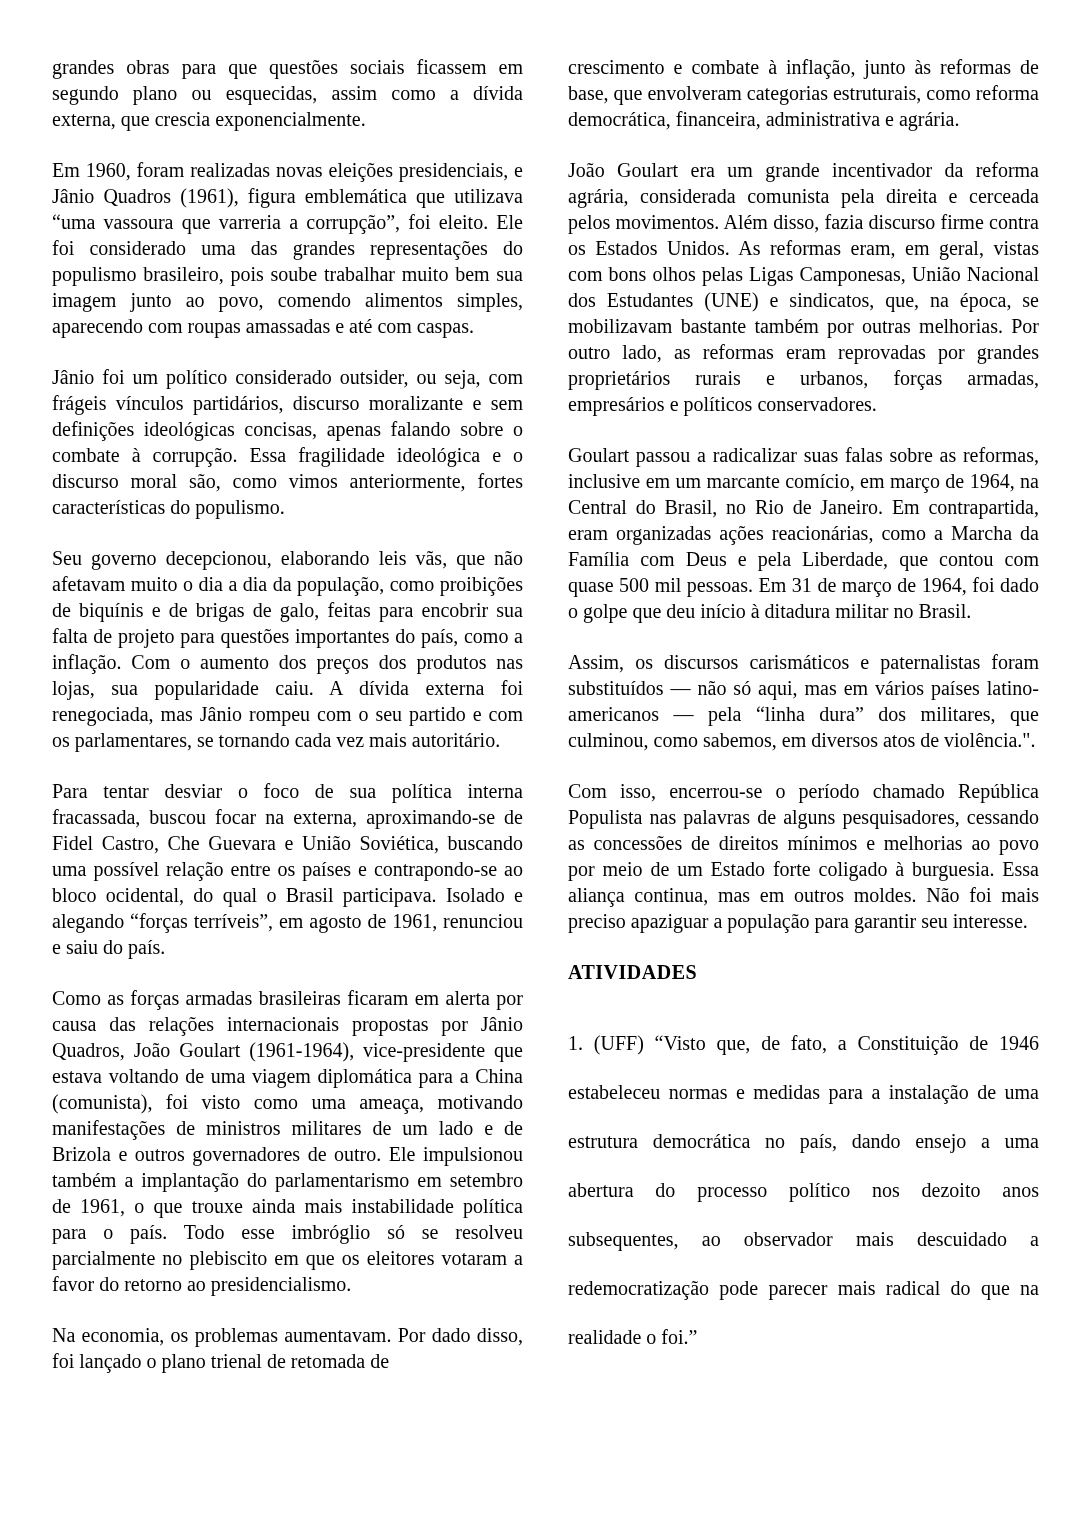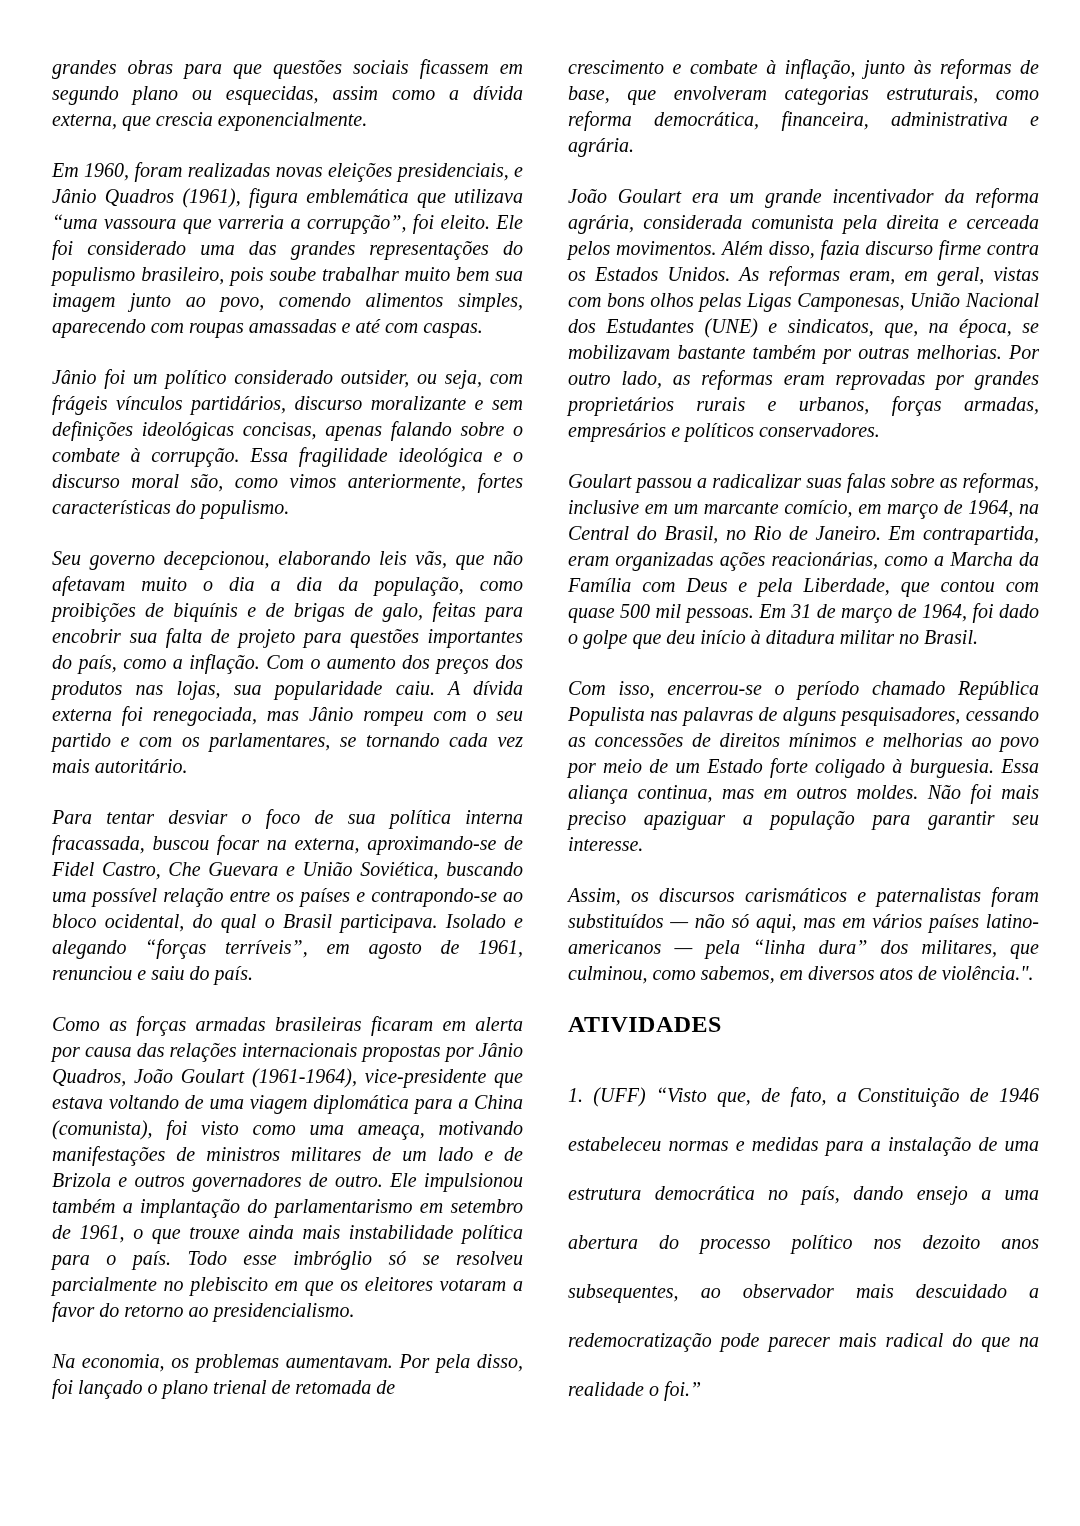--- a/index.html
+++ b/index.html
@@ -25,28 +25,27 @@
   .col {
     width: 471px;
     flex: 0 0 471px;
   }
   .col p {
     margin: 0 0 25px 0;
     font-size: 20px;
     line-height: 26px;
     text-align: justify;
     text-justify: inter-word;
-    font-style: italic;
   }
   .col p:last-child {
     margin-bottom: 0;
   }
   h2.activities-heading {
     margin: 16px 0 34px 0;
-    font-size: 24px;
+    font-size: 20px;
     line-height: 26px;
     font-weight: bold;
     letter-spacing: 0.5px;
   }
   .col p.activity {
     line-height: 2.45;
     margin-bottom: 0;
   }
 </style>
 </head>
@@ -54,26 +53,26 @@
 
 <div class="page">
 
   <div class="col">
     <p>grandes obras para que questões sociais ficassem em segundo plano ou esquecidas, assim como a dívida externa, que crescia exponencialmente.</p>
     <p>Em 1960, foram realizadas novas eleições presidenciais, e Jânio Quadros (1961), figura emblemática que utilizava “uma vassoura que varreria a corrupção”, foi eleito. Ele foi considerado uma das grandes representações do populismo brasileiro, pois soube trabalhar muito bem sua imagem junto ao povo, comendo alimentos simples, aparecendo com roupas amassadas e até com caspas.</p>
     <p>Jânio foi um político considerado outsider, ou seja, com frágeis vínculos partidários, discurso moralizante e sem definições ideológicas concisas, apenas falando sobre o combate à corrupção. Essa fragilidade ideológica e o discurso moral são, como vimos anteriormente, fortes características do populismo.</p>
     <p>Seu governo decepcionou, elaborando leis vãs, que não afetavam muito o dia a dia da população, como proibições de biquínis e de brigas de galo, feitas para encobrir sua falta de projeto para questões importantes do país, como a inflação. Com o aumento dos preços dos produtos nas lojas, sua popularidade caiu. A dívida externa foi renegociada, mas Jânio rompeu com o seu partido e com os parlamentares, se tornando cada vez mais autoritário.</p>
     <p>Para tentar desviar o foco de sua política interna fracassada, buscou focar na externa, aproximando-se de Fidel Castro, Che Guevara e União Soviética, buscando uma possível relação entre os países e contrapondo-se ao bloco ocidental, do qual o Brasil participava. Isolado e alegando “forças terríveis”, em agosto de 1961, renunciou e saiu do país.</p>
     <p>Como as forças armadas brasileiras ficaram em alerta por causa das relações internacionais propostas por Jânio Quadros, João Goulart (1961-1964), vice-presidente que estava voltando de uma viagem diplomática para a China (comunista), foi visto como uma ameaça, motivando manifestações de ministros militares de um lado e de Brizola e outros governadores de outro. Ele impulsionou também a implantação do parlamentarismo em setembro de 1961, o que trouxe ainda mais instabilidade política para o país. Todo esse imbróglio só se resolveu parcialmente no plebiscito em que os eleitores votaram a favor do retorno ao presidencialismo.</p>
-    <p>Na economia, os problemas aumentavam. Por pela disso, foi lançado o plano trienal de retomada de</p>
+    <p>Na economia, os problemas aumentavam. Por dado disso, foi lançado o plano trienal de retomada de</p>
   </div>
 
   <div class="col">
     <p>crescimento e combate à inflação, junto às reformas de base, que envolveram categorias estruturais, como reforma democrática, financeira, administrativa e agrária.</p>
     <p>João Goulart era um grande incentivador da reforma agrária, considerada comunista pela direita e cerceada pelos movimentos. Além disso, fazia discurso firme contra os Estados Unidos. As reformas eram, em geral, vistas com bons olhos pelas Ligas Camponesas, União Nacional dos Estudantes (UNE) e sindicatos, que, na época, se mobilizavam bastante também por outras melhorias. Por outro lado, as reformas eram reprovadas por grandes proprietários rurais e urbanos, forças armadas, empresários e políticos conservadores.</p>
     <p>Goulart passou a radicalizar suas falas sobre as reformas, inclusive em um marcante comício, em março de 1964, na Central do Brasil, no Rio de Janeiro. Em contrapartida, eram organizadas ações reacionárias, como a Marcha da Família com Deus e pela Liberdade, que contou com quase 500 mil pessoas. Em 31 de março de 1964, foi dado o golpe que deu início à ditadura militar no Brasil.</p>
+    <p>Assim, os discursos carismáticos e paternalistas foram substituídos — não só aqui, mas em vários países latino-americanos — pela “linha dura” dos militares, que culminou, como sabemos, em diversos atos de violência.".</p>
     <p>Com isso, encerrou-se o período chamado República Populista nas palavras de alguns pesquisadores, cessando as concessões de direitos mínimos e melhorias ao povo por meio de um Estado forte coligado à burguesia. Essa aliança continua, mas em outros moldes. Não foi mais preciso apaziguar a população para garantir seu interesse.</p>
-    <p>Assim, os discursos carismáticos e paternalistas foram substituídos — não só aqui, mas em vários países latino-americanos — pela “linha dura” dos militares, que culminou, como sabemos, em diversos atos de violência.".</p>
     <h2 class="activities-heading">ATIVIDADES</h2>
     <p class="activity">1. (UFF) “Visto que, de fato, a Constituição de 1946 estabeleceu normas e medidas para a instalação de uma estrutura democrática no país, dando ensejo a uma abertura do processo político nos dezoito anos subsequentes, ao observador mais descuidado a redemocratização pode parecer mais radical do que na realidade o foi.”</p>
   </div>
 
 </div>
 
 </body></html>

